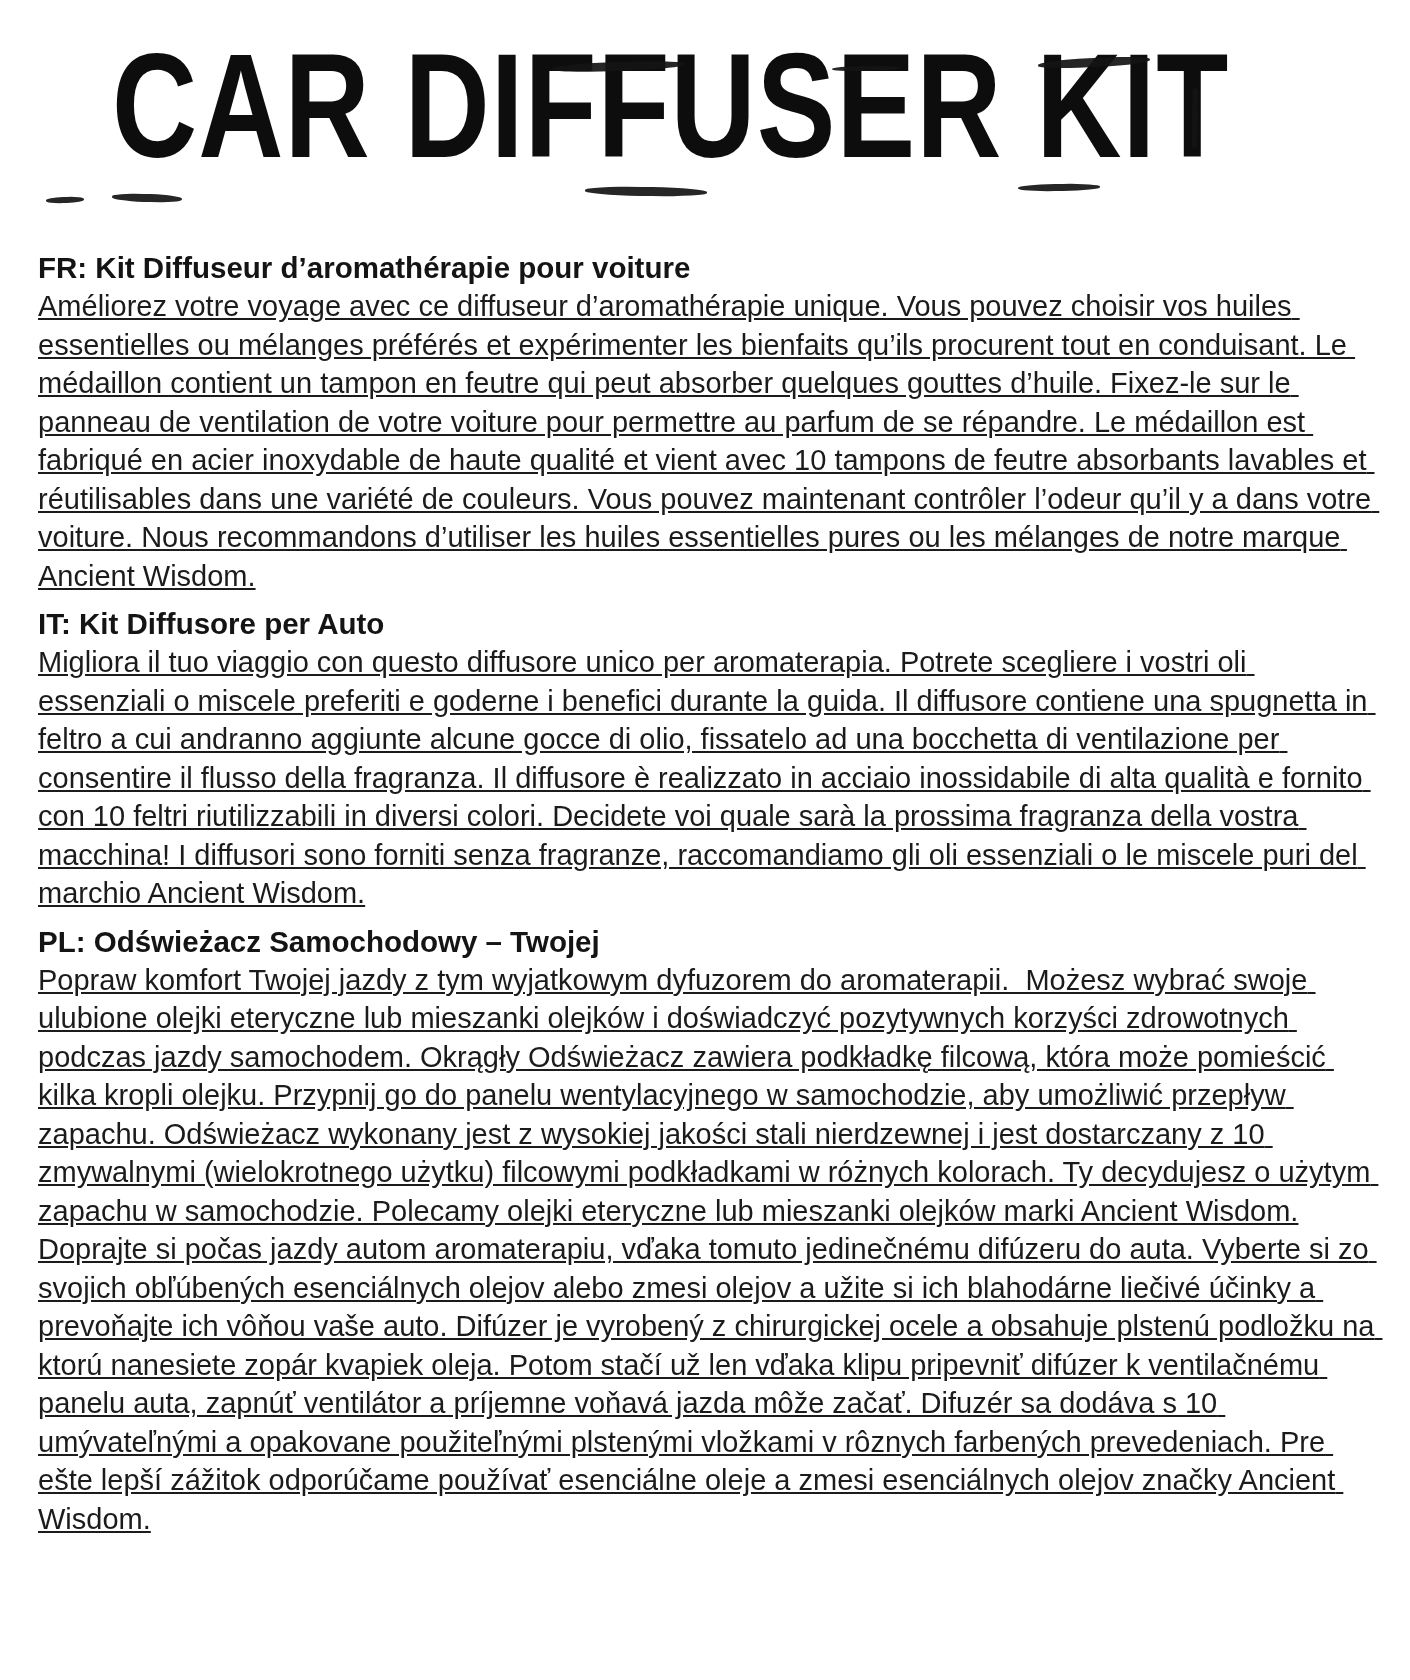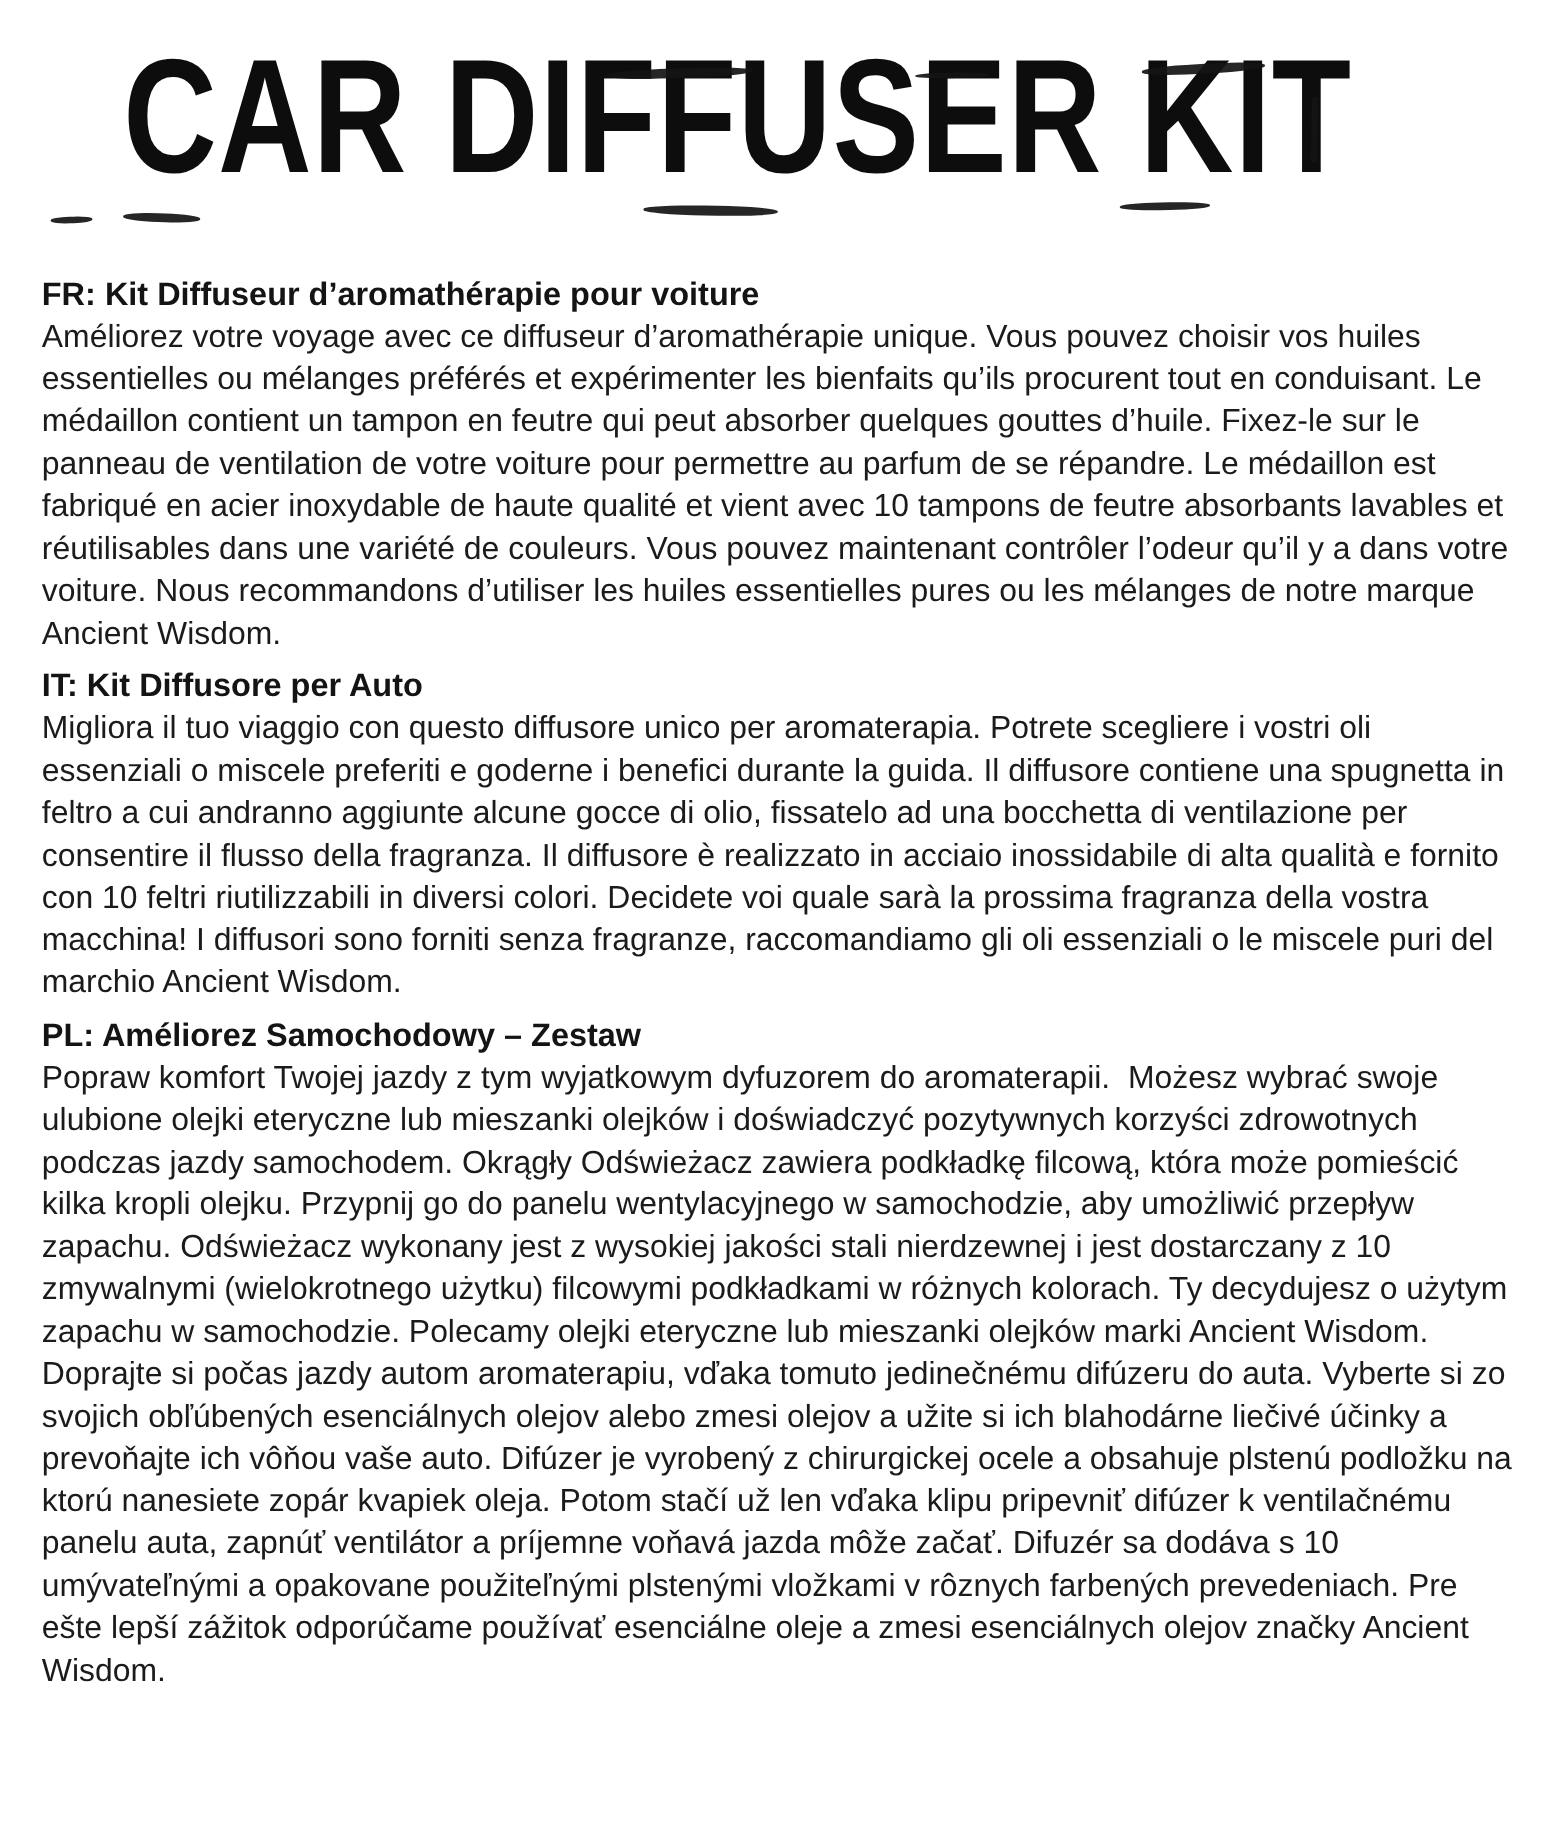--- a/index.html
+++ b/index.html
@@ -60,20 +60,21 @@
     margin: 9px 0 0 0;
     font-size: 29.5px;
     font-weight: 700;
     line-height: 39px;
     color: #141414;
   }
   .section p {
     margin: 0;
     white-space: pre-wrap;
     max-width: 1340px;
+    text-decoration: underline;
   }
 </style>
 </head>
 <body>
 
 <div class="page">
 
   <header class="title-wrap">
     <h1 class="title">CAR DIFFUSER KIT</h1>
     <span class="mark mark-tick"></span>
@@ -92,21 +93,21 @@
       <h2>FR: Kit Diffuseur d’aromathérapie pour voiture</h2>
       <p>Améliorez votre voyage avec ce diffuseur d’aromathérapie unique. Vous pouvez choisir vos huiles essentielles ou mélanges préférés et expérimenter les bienfaits qu’ils procurent tout en conduisant. Le médaillon contient un tampon en feutre qui peut absorber quelques gouttes d’huile. Fixez-le sur le panneau de ventilation de votre voiture pour permettre au parfum de se répandre. Le médaillon est fabriqué en acier inoxydable de haute qualité et vient avec 10 tampons de feutre absorbants lavables et réutilisables dans une variété de couleurs. Vous pouvez maintenant contrôler l’odeur qu’il y a dans votre voiture. Nous recommandons d’utiliser les huiles essentielles pures ou les mélanges de notre marque Ancient Wisdom.</p>
     </section>
 
     <section class="section">
       <h2>IT: Kit Diffusore per Auto</h2>
       <p>Migliora il tuo viaggio con questo diffusore unico per aromaterapia. Potrete scegliere i vostri oli essenziali o miscele preferiti e goderne i benefici durante la guida. Il diffusore contiene una spugnetta in feltro a cui andranno aggiunte alcune gocce di olio, fissatelo ad una bocchetta di ventilazione per consentire il flusso della fragranza. Il diffusore è realizzato in acciaio inossidabile di alta qualità e fornito con 10 feltri riutilizzabili in diversi colori. Decidete voi quale sarà la prossima fragranza della vostra macchina! I diffusori sono forniti senza fragranze, raccomandiamo gli oli essenziali o le miscele puri del marchio Ancient Wisdom.</p>
     </section>
 
     <section class="section">
-      <h2>PL: Améliorez Samochodowy – Zestaw</h2>
+      <h2>PL: Odświeżacz Samochodowy – Twojej</h2>
       <p>Popraw komfort Twojej jazdy z tym wyjatkowym dyfuzorem do aromaterapii.  Możesz wybrać swoje ulubione olejki eteryczne lub mieszanki olejków i doświadczyć pozytywnych korzyści zdrowotnych podczas jazdy samochodem. Okrągły Odświeżacz zawiera podkładkę filcową, która może pomieścić kilka kropli olejku. Przypnij go do panelu wentylacyjnego w samochodzie, aby umożliwić przepływ zapachu. Odświeżacz wykonany jest z wysokiej jakości stali nierdzewnej i jest dostarczany z 10 zmywalnymi (wielokrotnego użytku) filcowymi podkładkami w różnych kolorach. Ty decydujesz o użytym zapachu w samochodzie. Polecamy olejki eteryczne lub mieszanki olejków marki Ancient Wisdom.</p>
     </section>
 
     <section class="section">
       <p>Doprajte si počas jazdy autom aromaterapiu, vďaka tomuto jedinečnému difúzeru do auta. Vyberte si zo svojich obľúbených esenciálnych olejov alebo zmesi olejov a užite si ich blahodárne liečivé účinky a prevoňajte ich vôňou vaše auto. Difúzer je vyrobený z chirurgickej ocele a obsahuje plstenú podložku na ktorú nanesiete zopár kvapiek oleja. Potom stačí už len vďaka klipu pripevniť difúzer k ventilačnému panelu auta, zapnúť ventilátor a príjemne voňavá jazda môže začať. Difuzér sa dodáva s 10 umývateľnými a opakovane použiteľnými plstenými vložkami v rôznych farbených prevedeniach. Pre ešte lepší zážitok odporúčame používať esenciálne oleje a zmesi esenciálnych olejov značky Ancient Wisdom.</p>
     </section>
 
   </main>
 
 </div>

